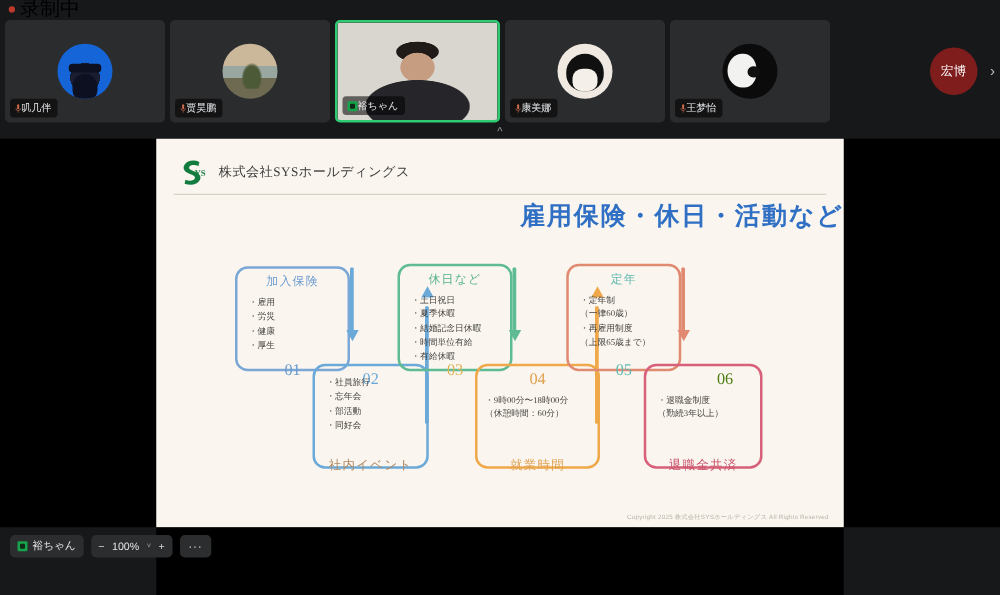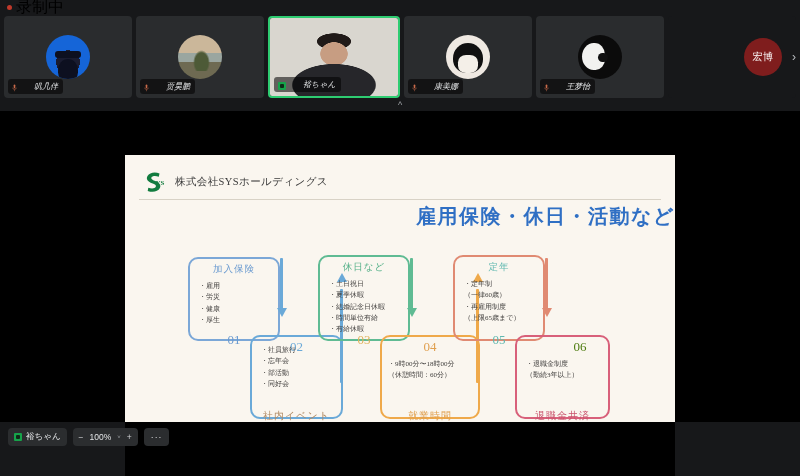--- a/index.html
+++ b/index.html
@@ -74,24 +74,24 @@
   .video-person {
     position: absolute; inset: 0;
     background:
       radial-gradient(ellipse 46% 38% at 50% 86%, #26262a 0 70%, rgba(38,38,42,0) 72%),
       radial-gradient(ellipse 15% 21% at 50% 46%, #c79d82 0 70%, rgba(199,157,130,0) 73%),
       radial-gradient(ellipse 18% 14% at 50% 30%, #201a18 0 72%, rgba(32,26,24,0) 76%),
       linear-gradient(#d9d6cf 0 0);
   }
   .tile-label {
     position: absolute; left: 4px; bottom: 4px; max-width: 88%;
-    display: flex; align-items: flex-end; gap: 17px;
+    display: flex; align-items: center; gap: 0;
     padding: 2px 5px 2px 4px; border-radius: 3px;
     background: rgba(0,0,0,.55); color: #e8eaec; font-size: 8px;
-    white-space: nowrap; overflow: hidden; font-style: italic;
+    white-space: nowrap; overflow: hidden;
   }
   .mic-icon { width: 5px; height: 8px; flex: 0 0 auto; }
   .share-icon {
     width: 8px; height: 8px; flex: 0 0 auto; border-radius: 1px;
     background: #16a34a; position: relative;
   }
   .share-icon::after {
     content: ""; position: absolute; left: 2px; top: 2px; width: 4px; height: 4px;
     background: #0f2a18; border-radius: 1px;
   }
@@ -113,21 +113,20 @@
   }
 
   
   .stage {
     position: absolute; left: 0; top: 111px; width: 800px; height: 311px;
     background: #000;
   }
   .slide {
     position: absolute; left: 125px; top: 0; width: 550px; height: 311px;
     background: #faf6ef;
-    margin-top: 44px;
   }
   .slide-header {
     position: absolute; left: 16px; top: 14px; display: flex; align-items: center; gap: 8px;
   }
   .logo-mark { width: 26px; height: 26px; position: relative; flex: 0 0 auto; }
   .logo-text {
     font-size: 10.5px; color: #3b3b3b; font-family: "Liberation Serif", serif; letter-spacing: .4px;
   }
   .slide-rule {
     position: absolute; left: 14px; top: 44px; width: 522px; height: 1px; background: #d8d2c6;

